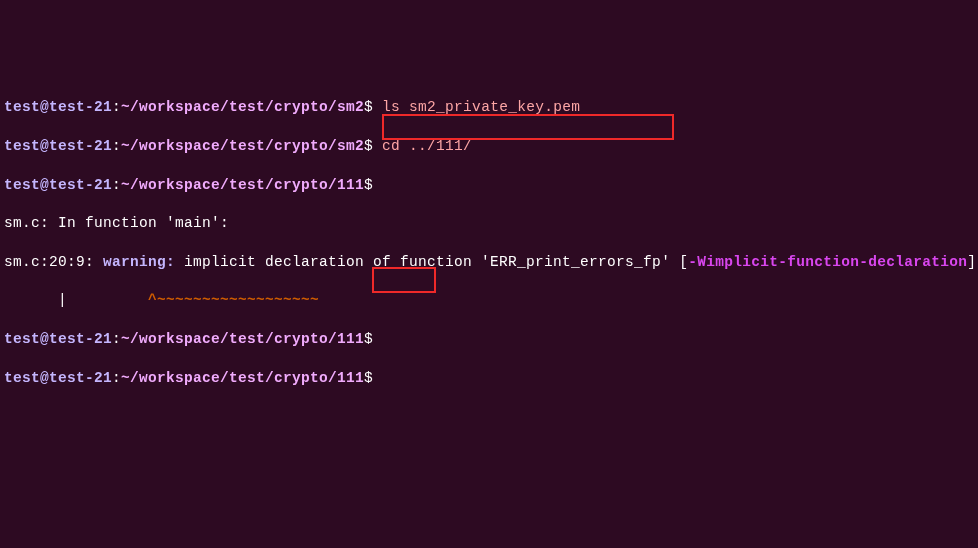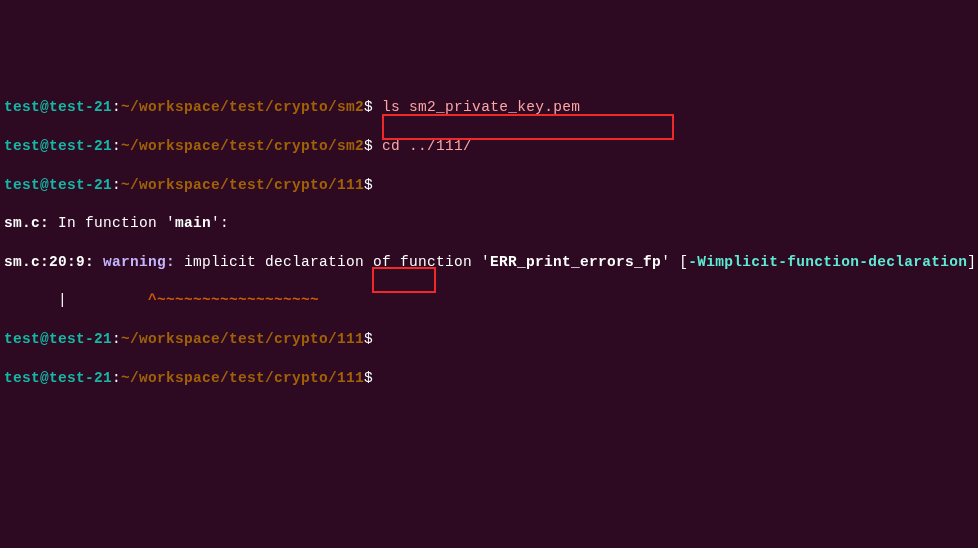--- a/index.html
+++ b/index.html
@@ -12,29 +12,29 @@
     color: #ffffff;
     width: 978px;
     height: 548px;
     overflow: hidden;
     white-space: pre;
     letter-spacing: 0.3px;
   }
   .terminal {
     padding: 2px 0 0 4px;
   }
-  .user { color: #14b8a6; font-weight: bold; }
+  .user { color: #c4b5fd; font-weight: bold; }
   .colon { color: #ffffff; }
-  .path { color: #a16207; font-weight: bold; }
+  .path { color: #f0abfc; font-weight: bold; }
   .dollar { color: #ffffff; }
   .cmd { color: #fca5a5; }
-  .bold { font-weight: bold; }
+  .bold { font-weight: normal; }
   .func { color: #ce5c00; font-weight: bold; }
   .warn { color: #c4b5fd; font-weight: bold; }
-  .opt { color: #5eead4; font-weight: bold; }
+  .opt { color: #d946ef; font-weight: bold; }
   .box1 {
     position: absolute;
     border: 2px solid #ef2929;
     pointer-events: none;
   }
   #box-gcc {
     left: 382px;
     top: 114px;
     width: 288px;
     height: 22px;

